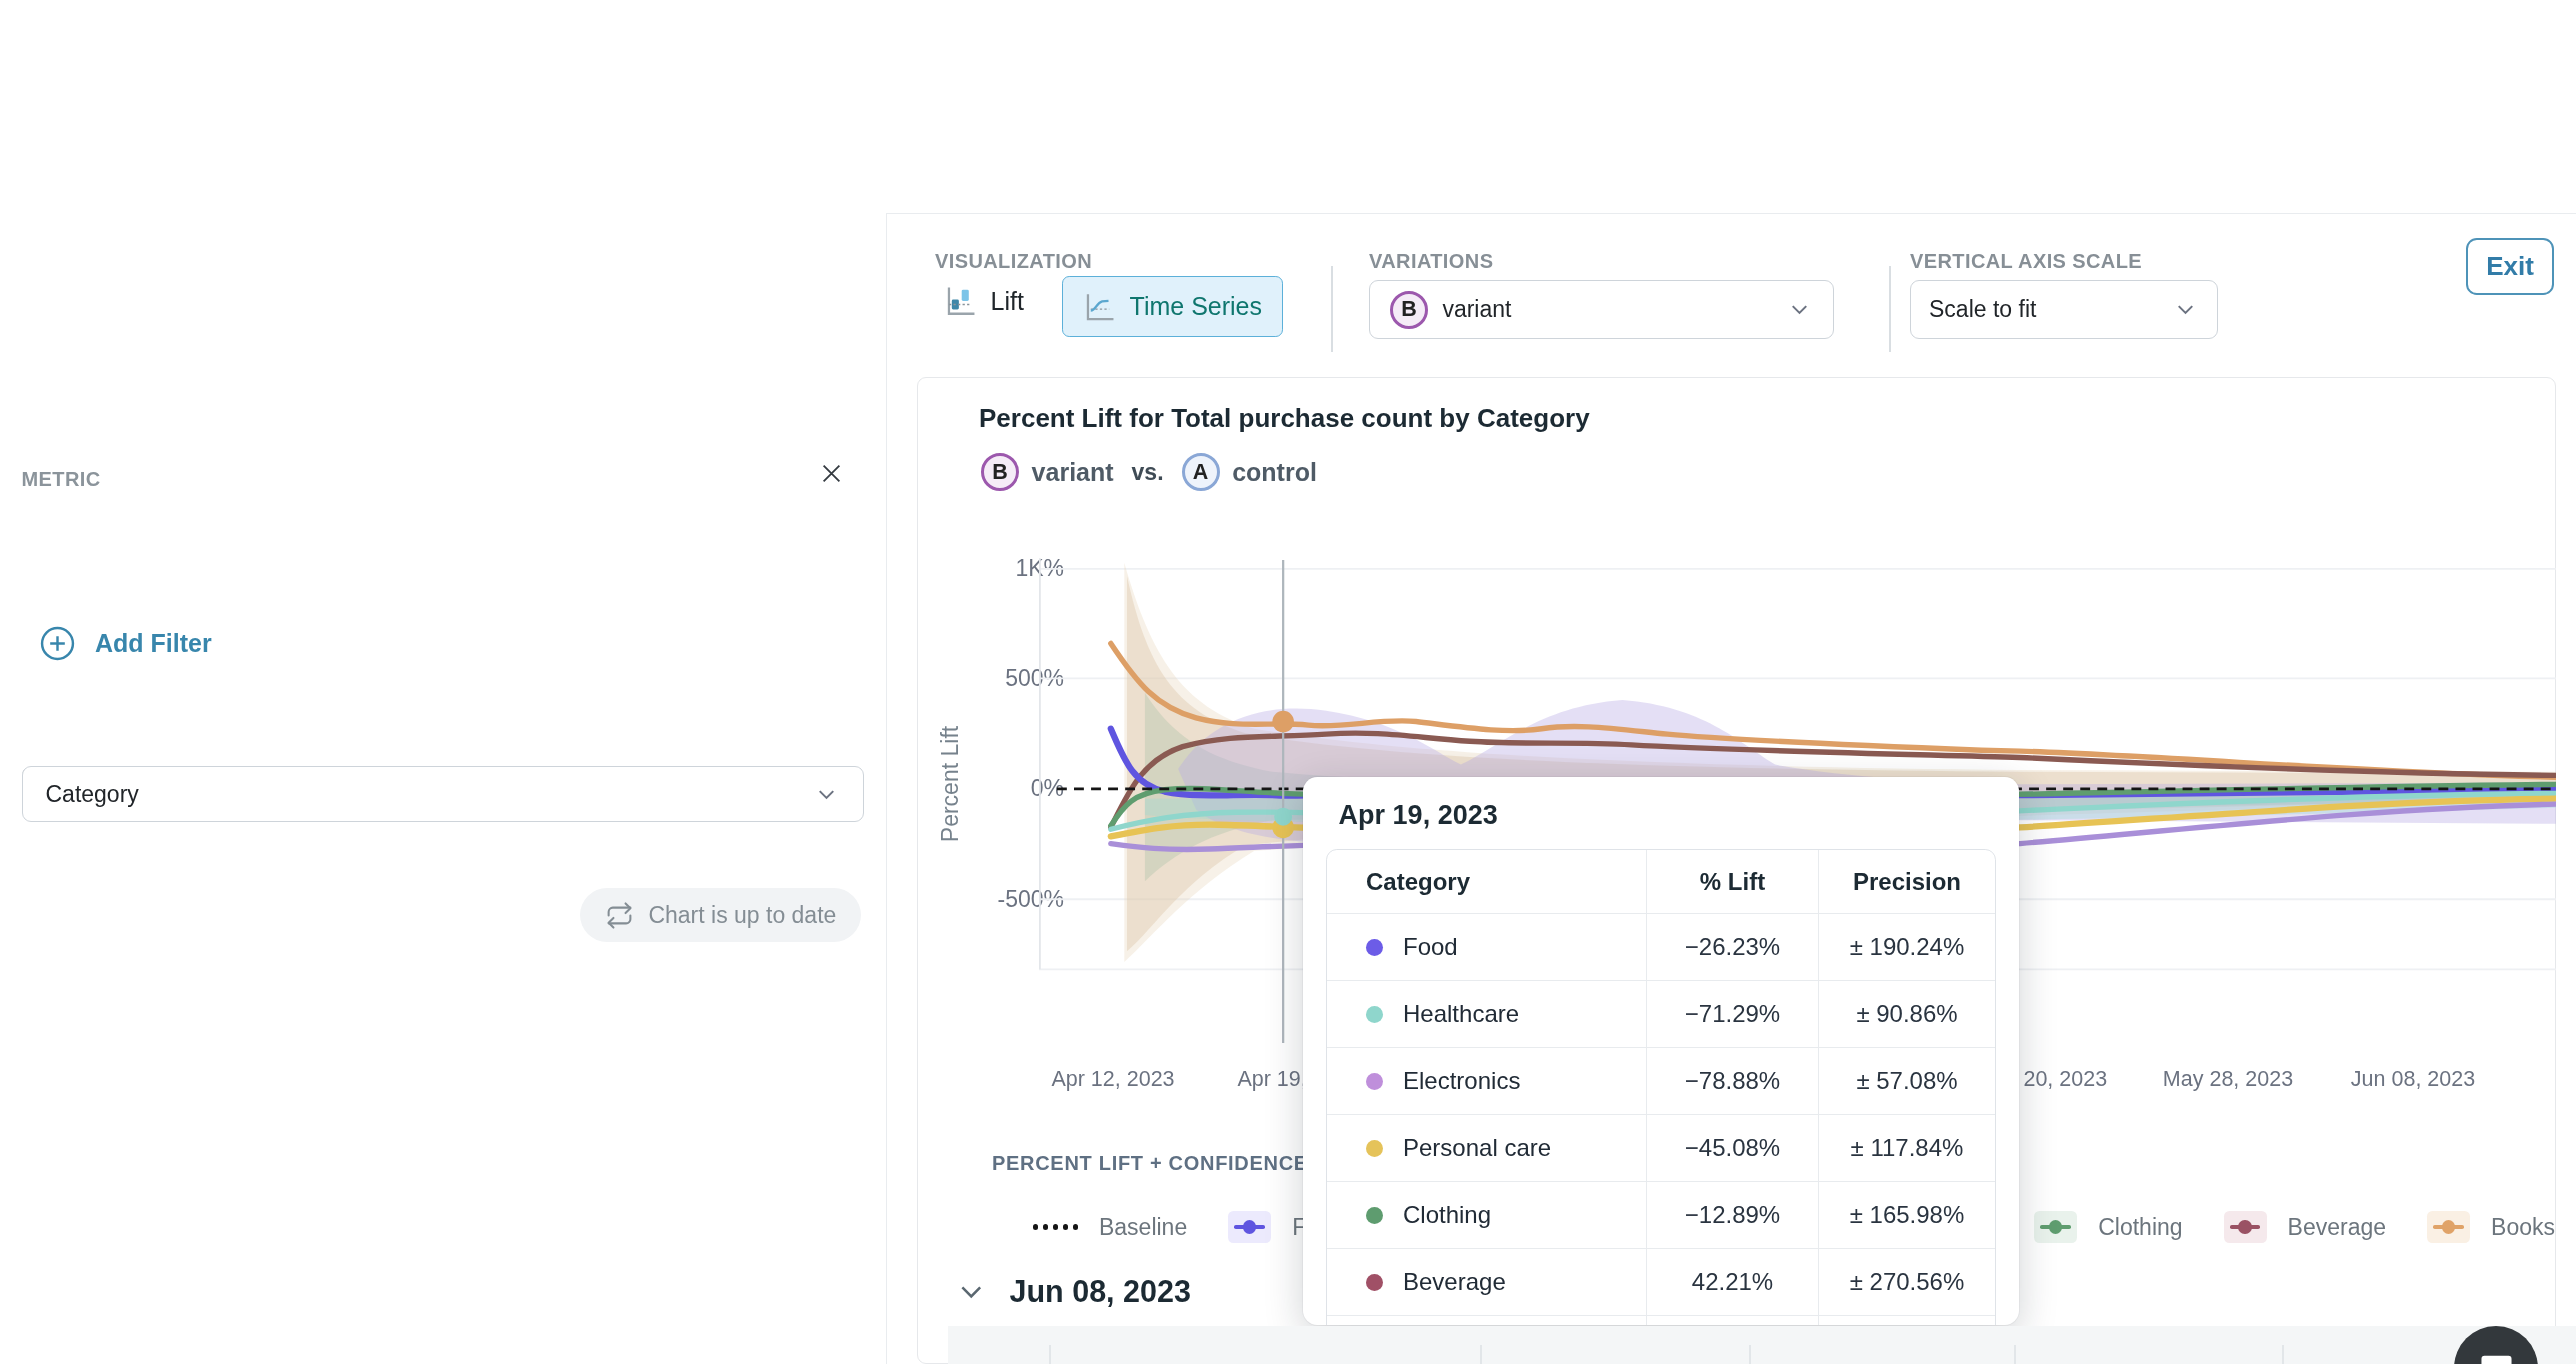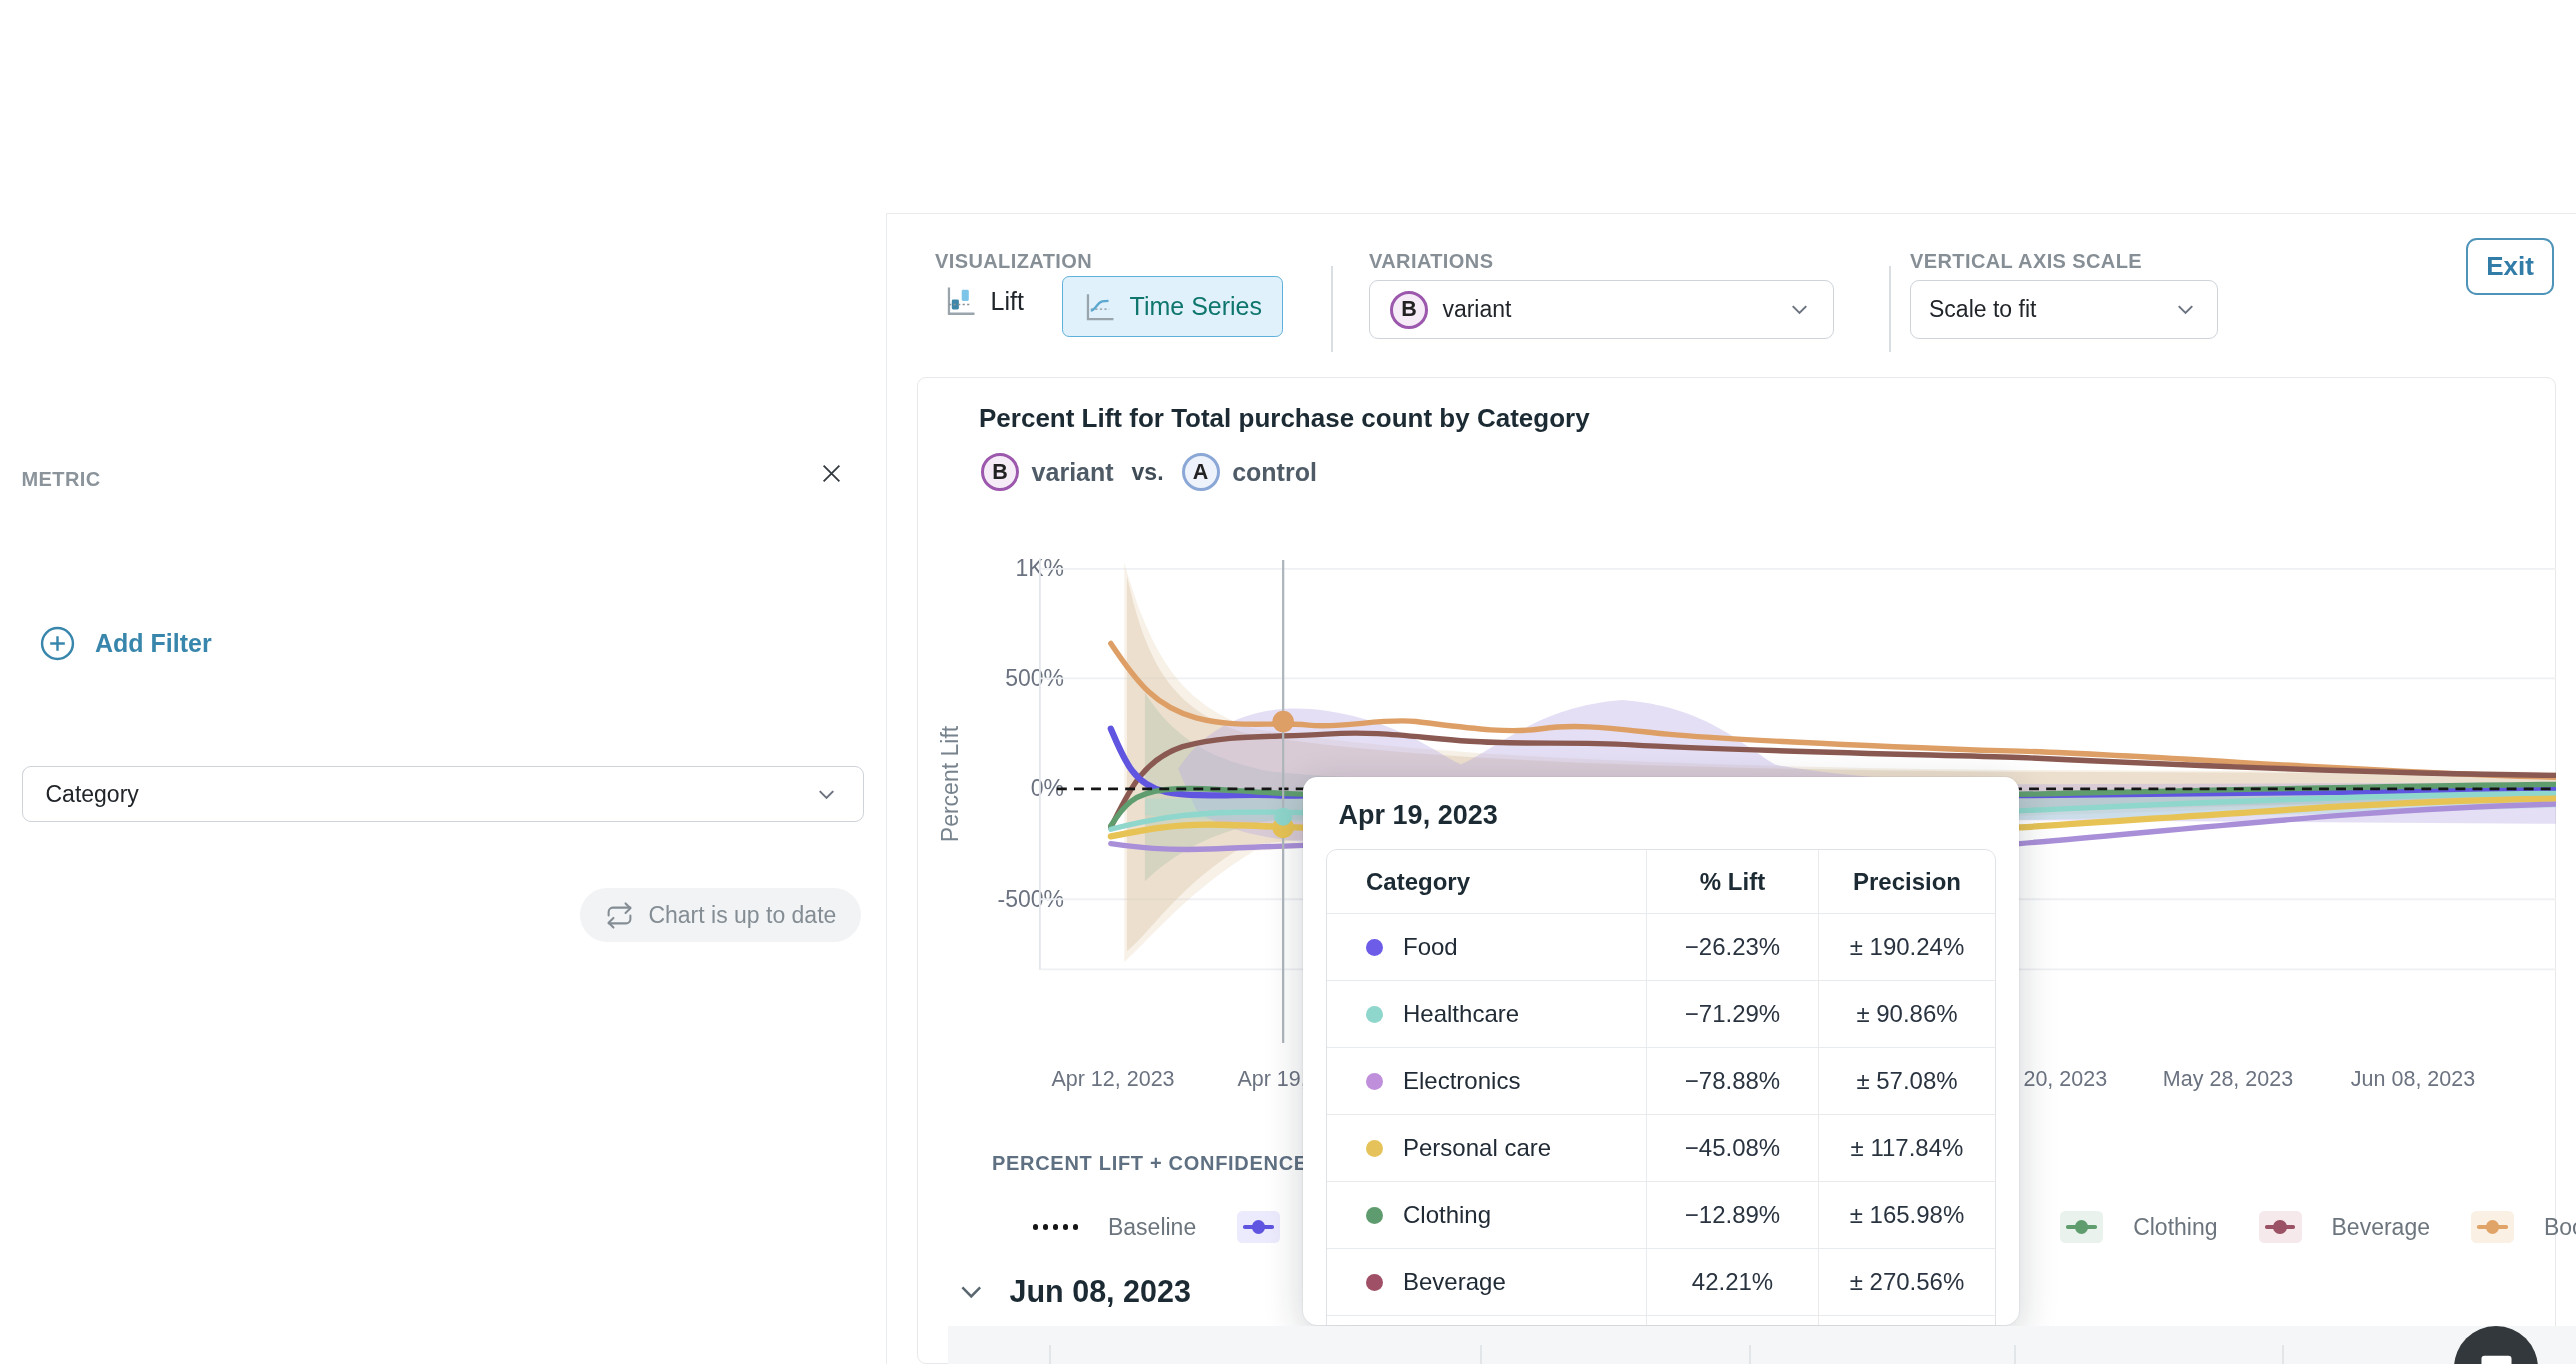--- a/index.html
+++ b/index.html
@@ -44,21 +44,21 @@
   .card{left:917px;top:377px;width:1639px;height:987px;border:1.8px solid #e6e8eb;border-radius:9px;background:#fff;box-sizing:border-box;}
   .chart-title{left:61px;top:25px;font-size:26px;font-weight:700;color:#1c2a33;}
   .variant-row{left:63px;top:75px;display:flex;align-items:center;gap:12.6px;}
   .variant-row .name{font-size:25px;font-weight:600;color:#4f5b66;}
   .variant-row .vs{font-size:23px;font-weight:700;color:#3f4b55;margin:0 5.4px;}
   .ylab{left:32px;top:406px;transform:translate(-50%,-50%) rotate(-90deg);font-size:23px;color:#76828c;white-space:nowrap;}
   .ytick{left:0;width:146px;text-align:right;font-size:23px;color:#6b7280;transform:translateY(-50%);}
   .xtick{top:689px;transform:translateX(-50%);font-size:21.5px;color:#6b7280;white-space:nowrap;}
   .legend-title{left:74px;top:774px;font-size:20px;font-weight:700;color:#5f7083;letter-spacing:0.7px;}
   .legend-row{left:115px;top:822px;display:flex;align-items:center;gap:41px;}
-  .legend-item{display:flex;align-items:center;gap:30px;cursor:pointer;}
+  .legend-item{display:flex;align-items:center;gap:21px;cursor:pointer;}
   .legend-item .lbl{font-size:23px;color:#6c757d;}
   .licon{width:43px;height:32px;border-radius:5.4px;display:flex;align-items:center;justify-content:center;position:relative;}
   .licon .line{width:30.5px;height:3.6px;border-radius:1.8px;}
   .licon .dot{position:absolute;width:13.5px;height:13.5px;border-radius:50%;}
   .ldots{display:flex;gap:4.5px;align-items:center;}
   .ldots i{width:5.4px;height:5.4px;border-radius:50%;background:#151515;}
   .daterow{left:38px;top:896px;display:flex;align-items:center;gap:23px;cursor:pointer;}
   .daterow .txt{font-size:30.5px;font-weight:700;color:#1c2a33;}
   
   .tooltip{left:1303px;top:777px;width:716px;height:548px;background:#fff;border-radius:14.4px;box-shadow:0 10.8px 39px rgba(20,30,40,.20),0 0 0 0.9px rgba(20,30,40,.04);z-index:40;overflow:hidden;padding:21.5px 23px;box-sizing:border-box;}

